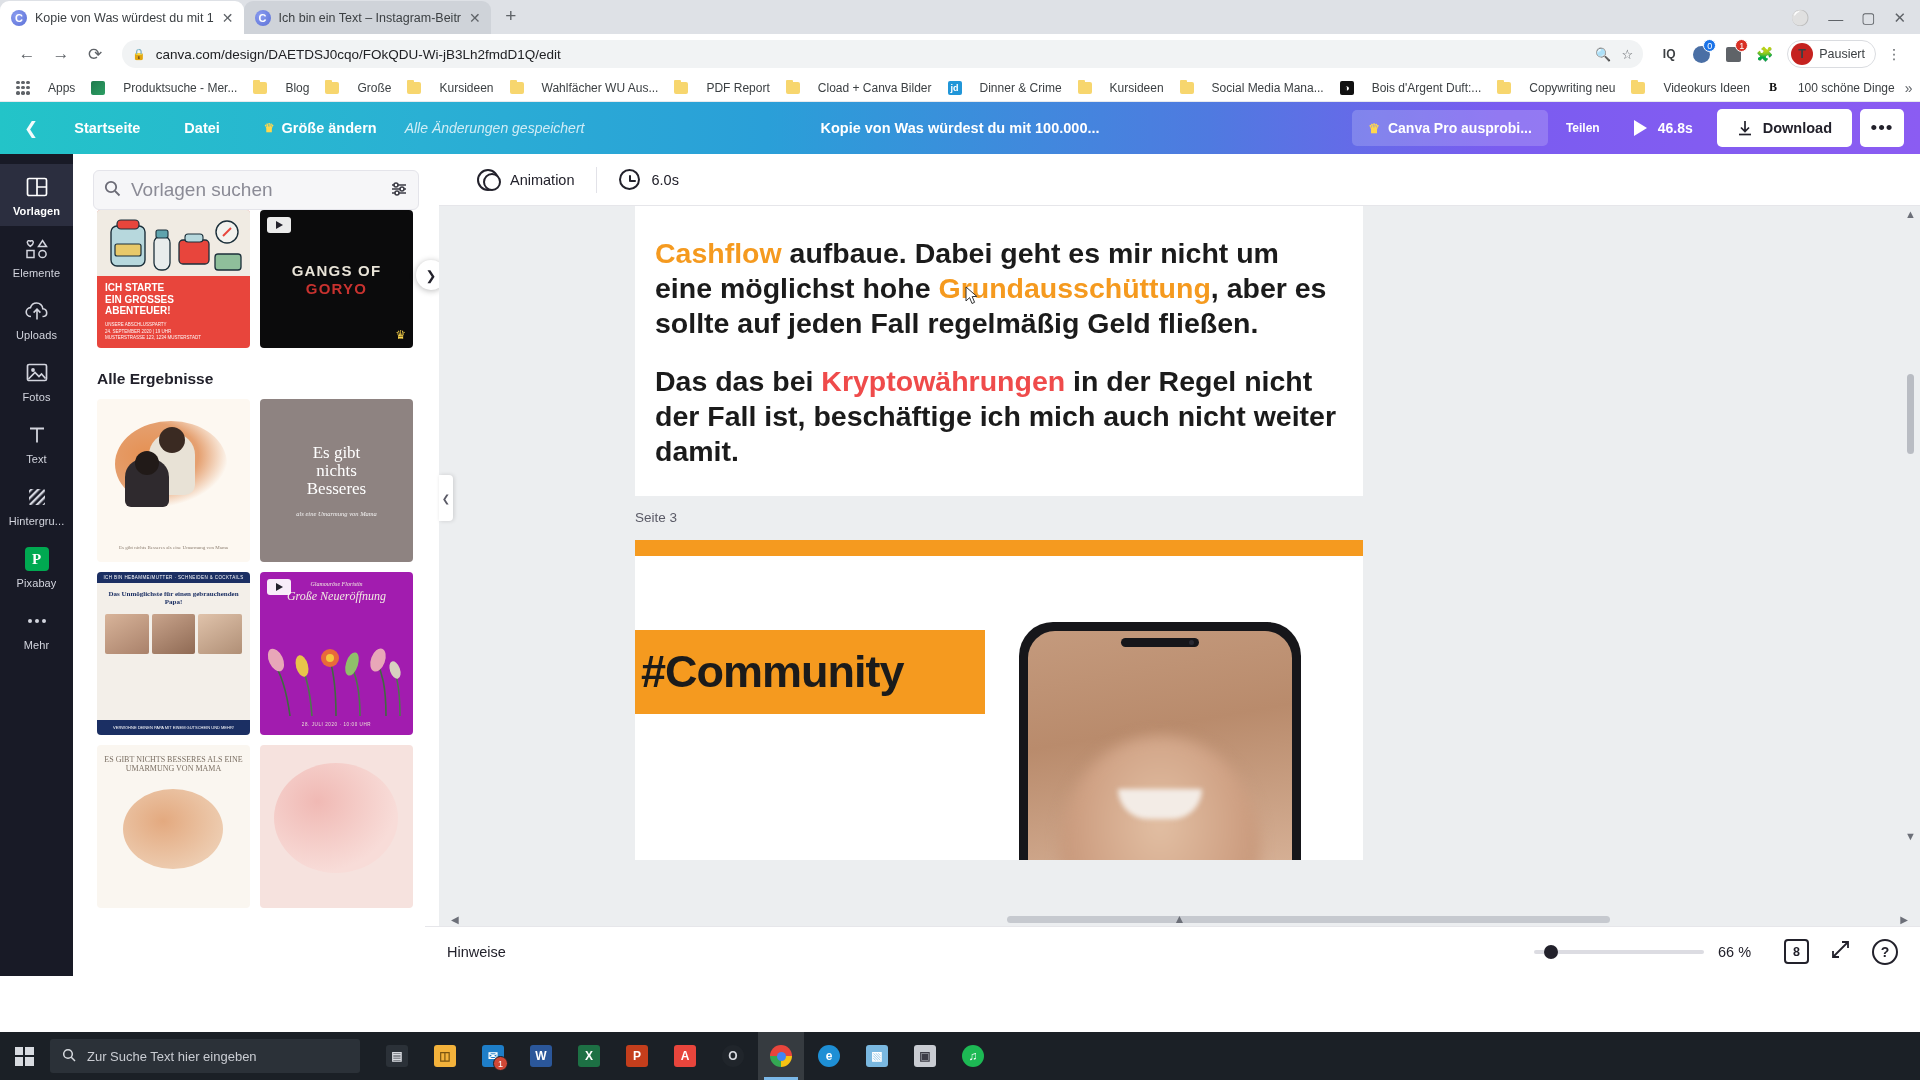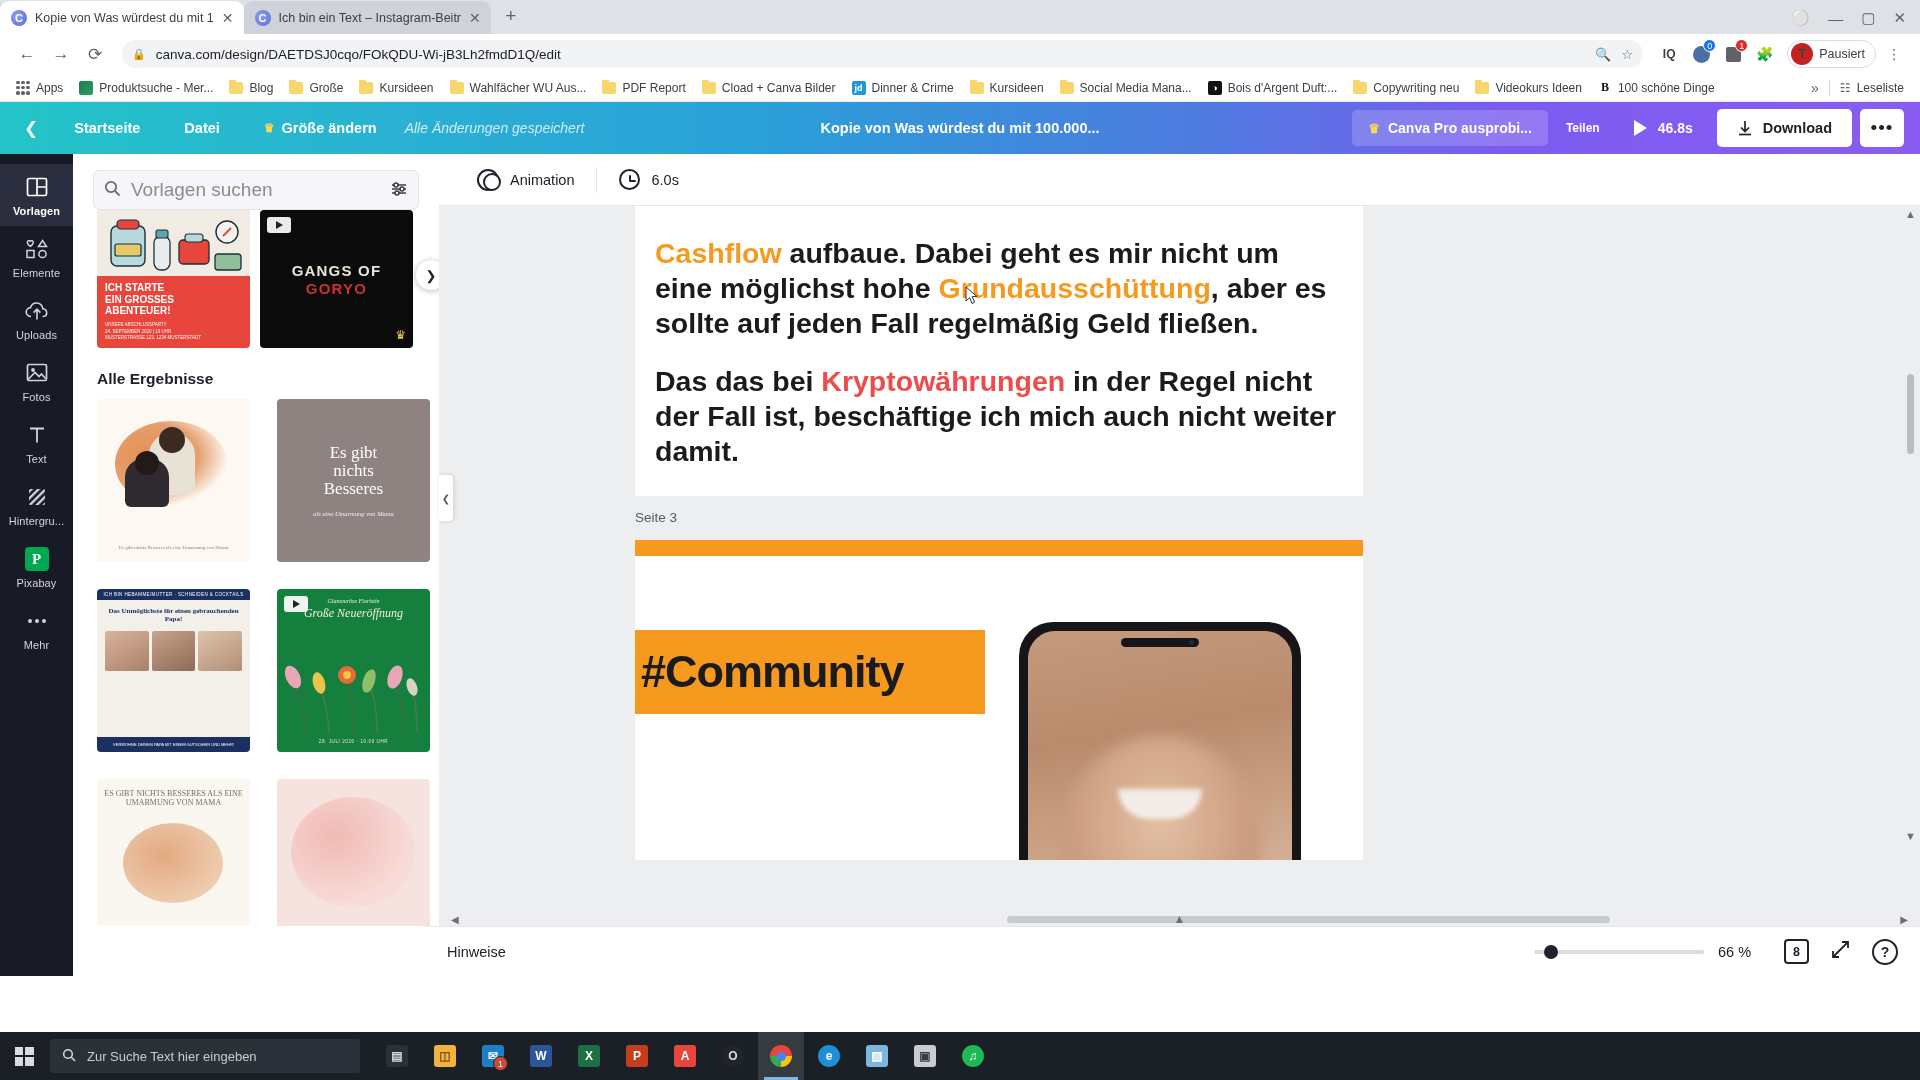--- a/index.html
+++ b/index.html
@@ -81,21 +81,21 @@
     justify-content: center; font-weight: 600;
   }
   .avatar-pill span { font-size: 12.5px; color: #3c4043; }
 
   .bookmarks-bar {
     position: absolute; left: 0; top: 74px; width: 1920px; height: 28px;
     background: #fff; display: flex; align-items: center; padding: 0 10px;
     gap: 4px; border-bottom: 1px solid #e8eaed;
   }
   .bm {
-    display: flex; align-items: center; gap: 6px; padding: 3px 6px;
+    display: flex; align-items: center; gap: 18px; padding: 3px 6px;
     border-radius: 4px; flex: 0 0 auto;
   }
   .bm-label { font-size: 12px; color: #3c4043; white-space: nowrap; }
   .bm-folder {
     width: 14px; height: 12px; background: #f7d66e; border-radius: 1px 2px 2px 2px;
     position: relative; flex: 0 0 14px;
   }
   .bm-folder:before {
     content: ""; position: absolute; top: -2px; left: 0; width: 7px; height: 3px;
     background: #f7d66e; border-radius: 1px 1px 0 0;
@@ -209,21 +209,21 @@
     width: 153px; height: 138px; border-radius: 4px; overflow: hidden;
     position: relative; background: #eee; flex: 0 0 153px;
   }
   .row-arrow {
     position: absolute; right: -7px; top: 50px; width: 30px; height: 30px;
     border-radius: 50%; background: #fff; box-shadow: 0 1px 6px rgba(0,0,0,.28);
     display: flex; align-items: center; justify-content: center;
     font-size: 13px; color: #22212b;
   }
   .grid-thumbs {
-    display: grid; grid-template-columns: 153px 153px; gap: 27px;
+    display: grid; grid-template-columns: 153px 153px; gap: 10px;
     padding: 0 24px; margin-top: 2px;
   }
   .thumb-tall { width: 153px; height: 163px; border-radius: 4px; overflow: hidden; position: relative; }
   .vid-badge {
     position: absolute; left: 7px; top: 7px; width: 24px; height: 16px;
     background: rgba(255,255,255,.92); border-radius: 3px;
     display: flex; align-items: center; justify-content: center;
   }
   .vid-badge:after {
     content: ""; width: 0; height: 0; border-left: 7px solid #22212b;
@@ -253,21 +253,21 @@
   .t-hug .cap { position: absolute; left: 16px; bottom: 12px; right: 16px; text-align: center; font-size: 5px; color: #8d7f72; font-family: "Liberation Serif", serif; }
   .t-besseres { background: #8e8381; display: flex; flex-direction: column; align-items: center; justify-content: center; color: #fff; }
   .t-besseres .bl { font-family: "Liberation Serif", serif; font-size: 17px; line-height: 1.05; text-align: center; }
   .t-besseres .bsub { margin-top: 12px; font-size: 6.5px; font-style: italic; opacity: .9; font-family: "Liberation Serif", serif; }
   .t-cocktail { background: #f3efe9; display: flex; flex-direction: column; }
   .t-cocktail .cc-top { background: #1b2f63; color: #fff; font-size: 4.5px; text-align: center; padding: 3px 0; letter-spacing: .4px; }
   .t-cocktail .cc-h { color: #1b2f63; font-size: 7px; font-weight: 700; text-align: center; padding: 7px 6px 4px; line-height: 1.2; font-family: "Liberation Serif", serif; }
   .t-cocktail .cc-imgs { display: flex; gap: 3px; padding: 3px 8px; }
   .t-cocktail .cc-imgs i { flex: 1; height: 40px; border-radius: 2px; }
   .t-cocktail .cc-bot { margin-top: auto; background: #1b2f63; color: #fff; font-size: 4px; text-align: center; padding: 5px 4px; }
-  .t-flora { background: #15803d; position: relative; overflow: hidden; }
+  .t-flora { background: #a21caf; position: relative; overflow: hidden; }
   .t-flora .fh { color: #f2ece2; font-size: 6px; text-align: center; padding-top: 9px; font-family: "Liberation Serif", serif; font-style: italic; }
   .t-flora .fh2 { color: #f2ece2; font-size: 12px; text-align: center; font-family: "Liberation Serif", serif; font-style: italic; margin-top: 2px; }
   .t-flora .fbot { position: absolute; bottom: 8px; left: 0; right: 0; text-align: center; color: #e9e2d6; font-size: 4.5px; letter-spacing: .6px; }
   .t-row4a { background: #faf6f0; }
   .t-row4b { background: #f6e2de; }
 
   .panel-collapse {
     position: absolute; left: 439px; top: 475px; width: 14px; height: 46px;
     background: #fff; border-radius: 0 4px 4px 0;
     box-shadow: 1px 0 4px rgba(0,0,0,.14);

